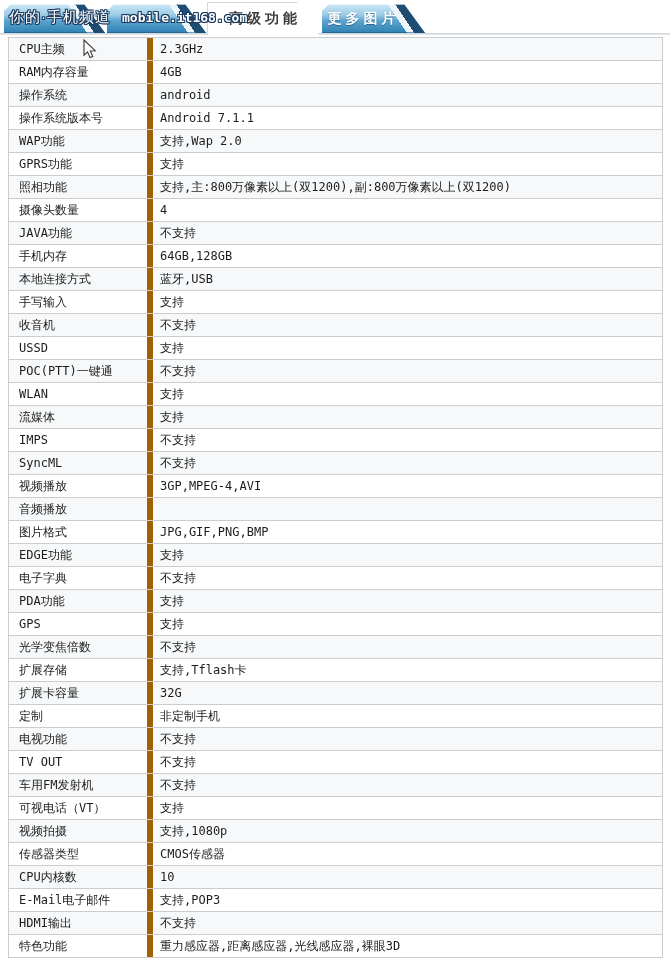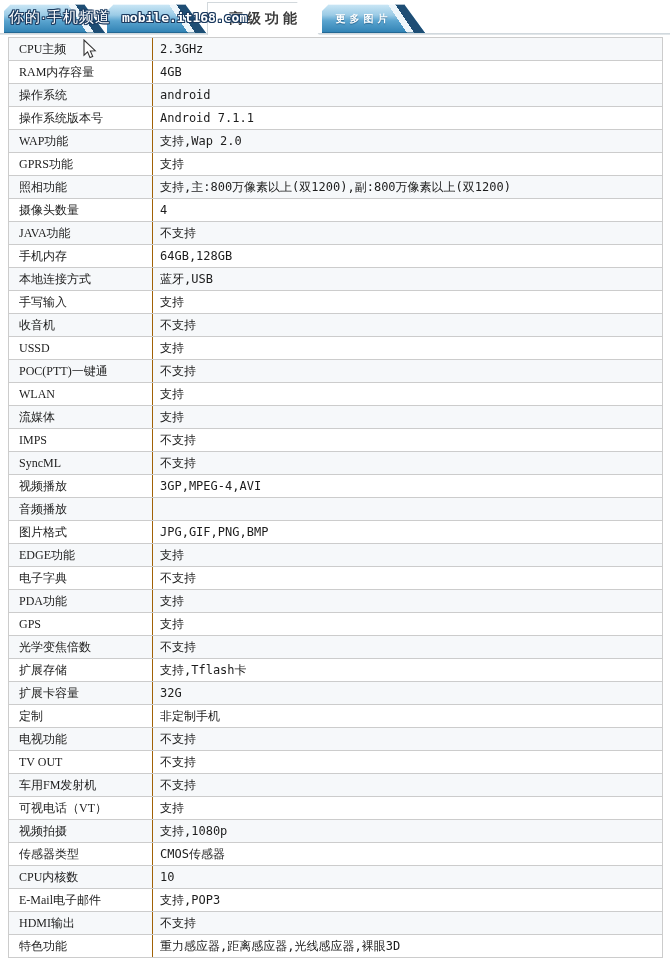--- a/index.html
+++ b/index.html
@@ -21,21 +21,21 @@
       linear-gradient(56deg, rgba(0,0,0,0) calc(100% - 31px), #eef6fb calc(100% - 31px),
                       #eef6fb calc(100% - 25px), #1e4d74 calc(100% - 25px)),
       linear-gradient(180deg,#cde8f6 0%,#9bcbe6 38%,#5aa4cf 58%,#2f81b3 100%);
     box-shadow:inset 0 1px 0 rgba(255,255,255,.65), inset 0 -1px 0 rgba(23,84,122,.55);
   }
   .tab-ghost1{left:4px;width:101px;}
   .tab-ghost2{left:107px;width:99px;}
   .tab-more{left:322px;width:103px;justify-content:center;padding-right:20px;}
   .tab-more span{
     color:#ffffff;font-family:"Liberation Sans",sans-serif;font-weight:bold;
-    font-size:10px;letter-spacing:4px;text-shadow:0 1px 1px rgba(20,70,110,.6);
+    font-size:14px;letter-spacing:4px;text-shadow:0 1px 1px rgba(20,70,110,.6);
     white-space:nowrap;
   }
   
   .tab-active{
     left:207px;width:112px;top:2px;height:33px;z-index:2;
     background:
       linear-gradient(56deg, rgba(0,0,0,0) calc(100% - 3px), #b6bec4 calc(100% - 3px)),
       #ffffff;
     clip-path:polygon(0 100%, 0 0, calc(100% - 22px) 0, 100% 100%);
     box-shadow:inset 1px 1px 0 #d2d8dc;
@@ -55,22 +55,22 @@
   .wm-cn{font-family:"Liberation Sans",sans-serif;font-weight:normal;font-size:15px;letter-spacing:1px;}
   .wm-en{font-family:"DejaVu Sans Mono",monospace;font-weight:bold;font-size:13px;margin-left:11px;}
   
   .spec-table{
     position:absolute;left:8px;top:37px;width:655px;box-sizing:border-box;
     border:1px solid #cccccc;border-bottom:none;background:#ffffff;
   }
   .row{display:flex;height:23px;box-sizing:border-box;border-bottom:1px solid #cccccc;align-items:center;}
   .row:nth-child(odd){background:#f6f8fa;}
   .cell{font-size:12px;color:#1c1c1c;line-height:21px;white-space:nowrap;overflow:hidden;}
-  .cell.label{width:144px;box-sizing:border-box;border-right:1px solid #a16207;
-    padding-left:10px;align-self:stretch;display:flex;align-items:center;font-family:Liberation Serif, serif;}
+  .cell.label{width:144px;box-sizing:border-box;border-right:6px solid #a16207;
+    padding-left:10px;align-self:stretch;display:flex;align-items:center;}
   .cell.value{flex:1;padding-left:7px;}
   
   .cursor{position:absolute;left:83px;top:39px;z-index:10;}
 </style>
 </head>
 <body>
 
 <div class="tabbar">
   <div class="tabbar-line"></div>
   <div class="tab tab-blue tab-ghost1"></div>

